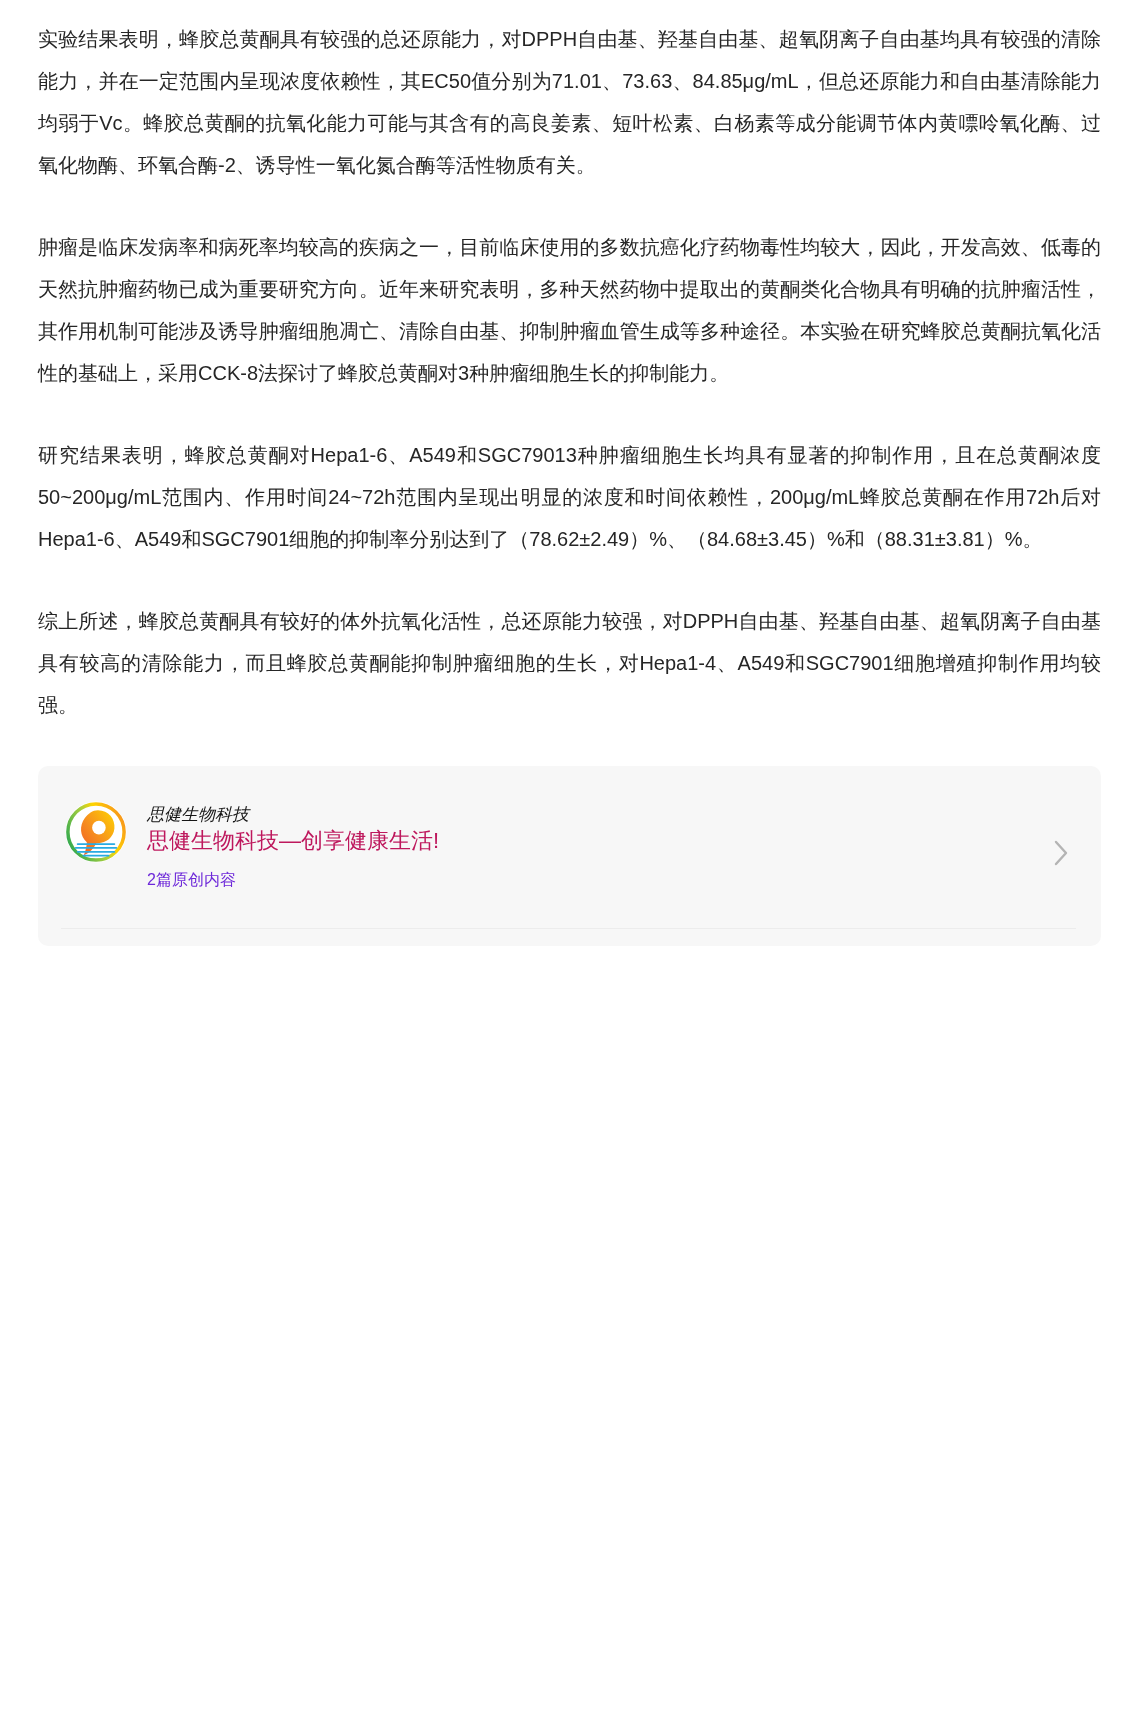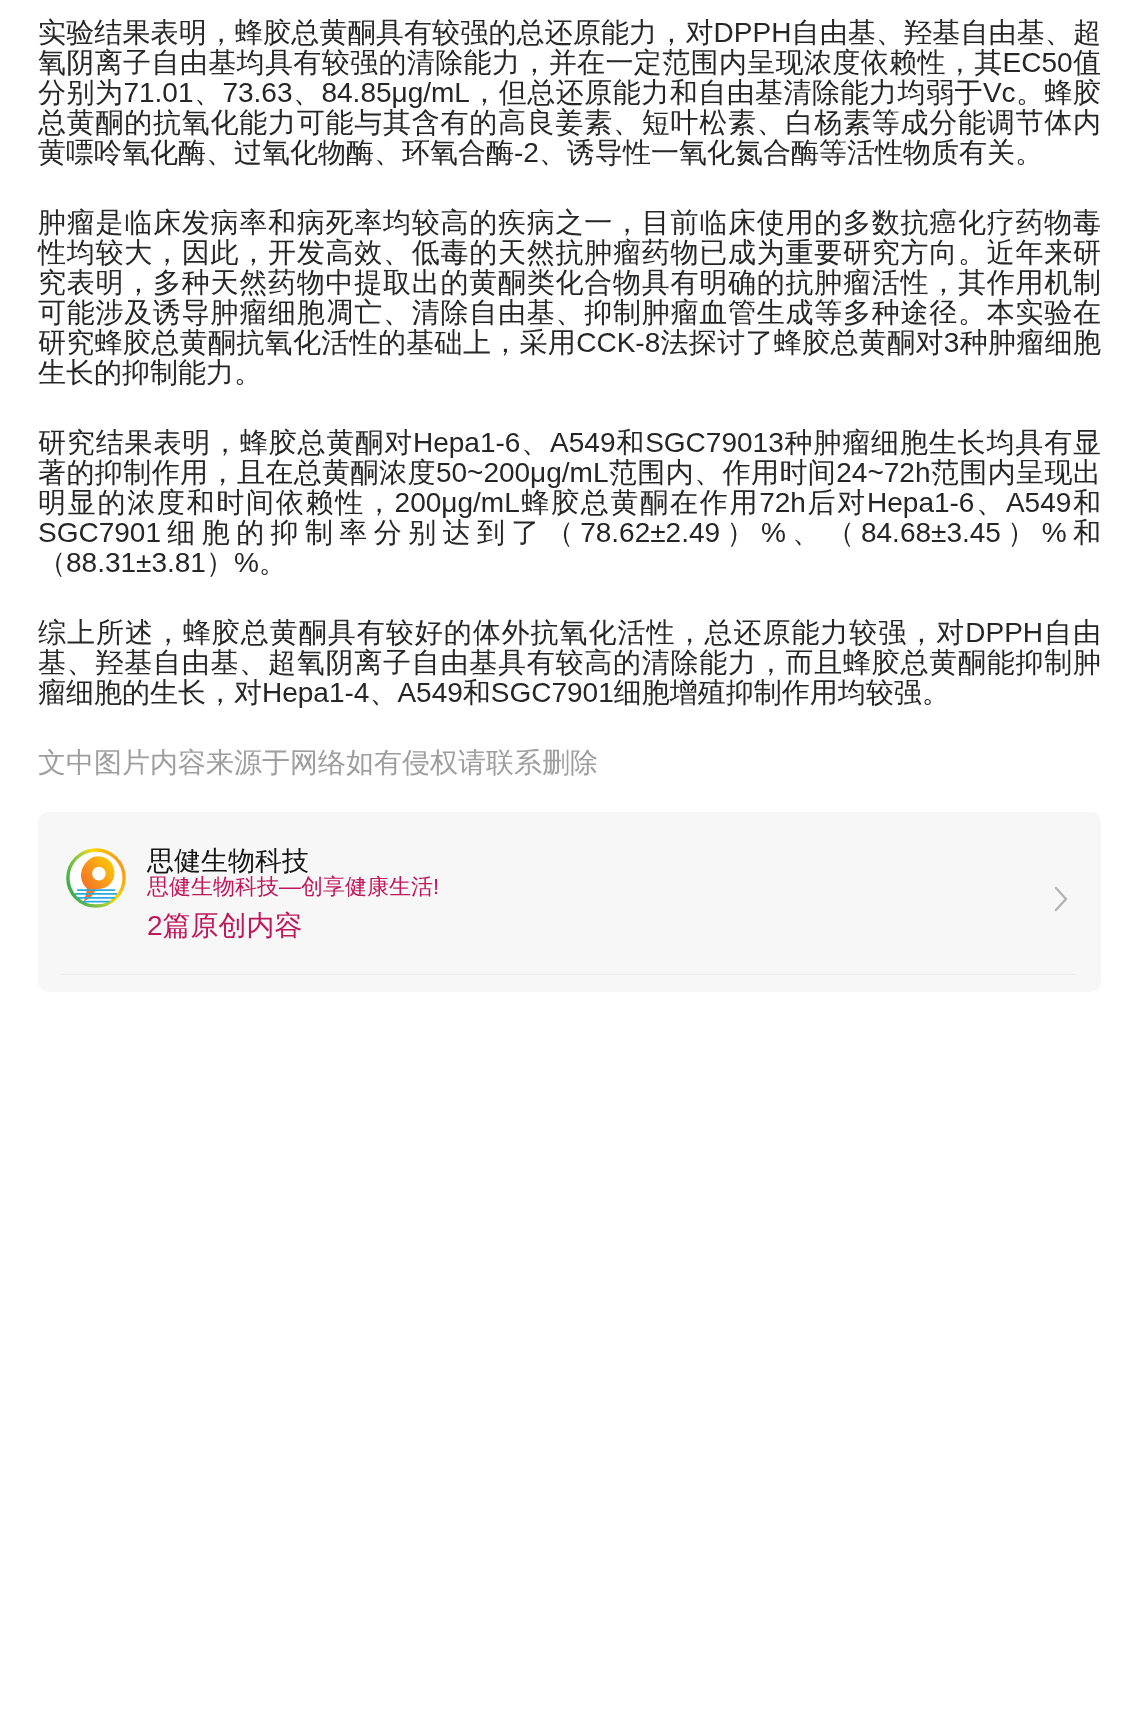--- a/index.html
+++ b/index.html
@@ -6,22 +6,22 @@
   body { font-family: "Liberation Sans", sans-serif; }
   .page {
     width: 1139px;
     min-height: 1719px;
     box-sizing: border-box;
     padding: 18px 38px 16px 38px;
     background: #ffffff;
   }
   .para {
     margin: 0 0 40px 0;
-    font-size: 28px;
-    line-height: 30px;
+    font-size: 20px;
+    line-height: 42px;
     color: #262626;
     text-align: justify;
     word-break: break-word;
   }
   .para.disclaimer {
     color: #9e9e9e;
     margin-bottom: 34px;
     text-align: left;
   }
   
@@ -32,35 +32,36 @@
     width: 100%;
     padding: 35px 30px 17px 27px;
     position: relative;
     cursor: pointer;
   }
   .card-main { display: flex; align-items: flex-start; }
   .logo { width: 62px; height: 62px; flex: 0 0 62px; }
   .logo svg { width: 62px; height: 62px; display: block; }
   .card-info { margin-left: 20px; min-width: 0; }
   .card-title {
-    font-size: 27px;
+    font-size: 17px;
     line-height: 28px;
     font-weight: 500;
     color: #151515;
+    font-style: italic;
   }
   .card-desc {
     font-size: 22px;
     line-height: 24px;
     color: #be185d;
   }
   .card-meta {
     margin-top: 15px;
-    font-size: 28px;
+    font-size: 16px;
     line-height: 24px;
-    color: #be185d;
+    color: #6d28d9;
   }
   .chevron {
     position: absolute;
     right: 32px;
     top: 72px;
     width: 16px;
     height: 30px;
   }
   .card-divider {
     height: 1px;
@@ -77,21 +78,20 @@
 </head>
 <body>
 
 <div class="page">
 
   <p class="para">实验结果表明，蜂胶总黄酮具有较强的总还原能力，对DPPH自由基、羟基自由基、超氧阴离子自由基均具有较强的清除能力，并在一定范围内呈现浓度依赖性，其EC50值分别为71.01、73.63、84.85μg/mL，但总还原能力和自由基清除能力均弱于Vc。蜂胶总黄酮的抗氧化能力可能与其含有的高良姜素、短叶松素、白杨素等成分能调节体内黄嘌呤氧化酶、过氧化物酶、环氧合酶-2、诱导性一氧化氮合酶等活性物质有关。</p>
   <p class="para">肿瘤是临床发病率和病死率均较高的疾病之一，目前临床使用的多数抗癌化疗药物毒性均较大，因此，开发高效、低毒的天然抗肿瘤药物已成为重要研究方向。近年来研究表明，多种天然药物中提取出的黄酮类化合物具有明确的抗肿瘤活性，其作用机制可能涉及诱导肿瘤细胞凋亡、清除自由基、抑制肿瘤血管生成等多种途径。本实验在研究蜂胶总黄酮抗氧化活性的基础上，采用CCK-8法探讨了蜂胶总黄酮对3种肿瘤细胞生长的抑制能力。</p>
   <p class="para">研究结果表明，蜂胶总黄酮对Hepa1-6、A549和SGC79013种肿瘤细胞生长均具有显著的抑制作用，且在总黄酮浓度50~200μg/mL范围内、作用时间24~72h范围内呈现出明显的浓度和时间依赖性，200μg/mL蜂胶总黄酮在作用72h后对Hepa1-6、A549和SGC7901细胞的抑制率分别达到了（78.62±2.49）%、（84.68±3.45）%和（88.31±3.81）%。</p>
   <p class="para">综上所述，蜂胶总黄酮具有较好的体外抗氧化活性，总还原能力较强，对DPPH自由基、羟基自由基、超氧阴离子自由基具有较高的清除能力，而且蜂胶总黄酮能抑制肿瘤细胞的生长，对Hepa1-4、A549和SGC7901细胞增殖抑制作用均较强。</p>
 
-  <p class="para disclaimer">文中图片内容来源于网络如有侵权请联系删除</p>
 
   <div class="account-card">
     <div class="card-main">
       <span class="logo">
         <svg viewBox="0 0 64 64" xmlns="http://www.w3.org/2000/svg">
           <defs>
             <linearGradient id="ringGrad" x1="0" y1="0.75" x2="1" y2="0.25">
               <stop offset="0" stop-color="#2fa84f"></stop>
               <stop offset="0.45" stop-color="#a8cf3e"></stop>
               <stop offset="0.65" stop-color="#ffd400"></stop>

